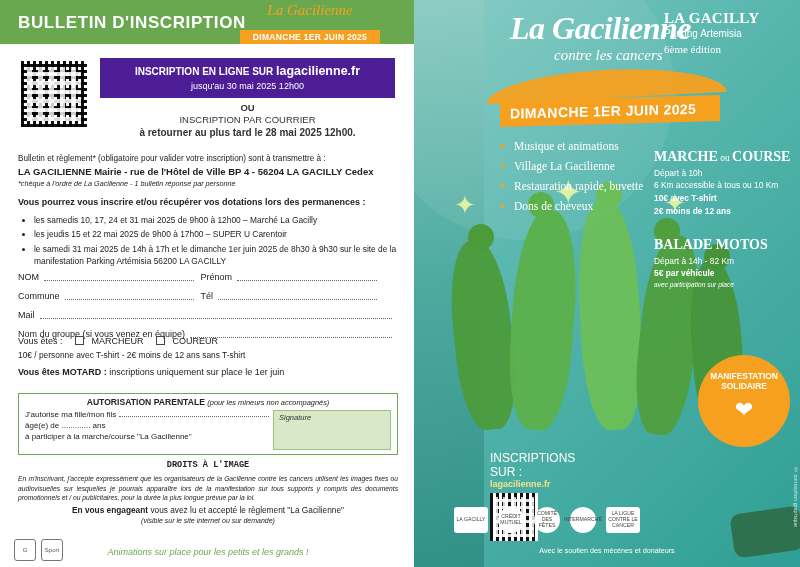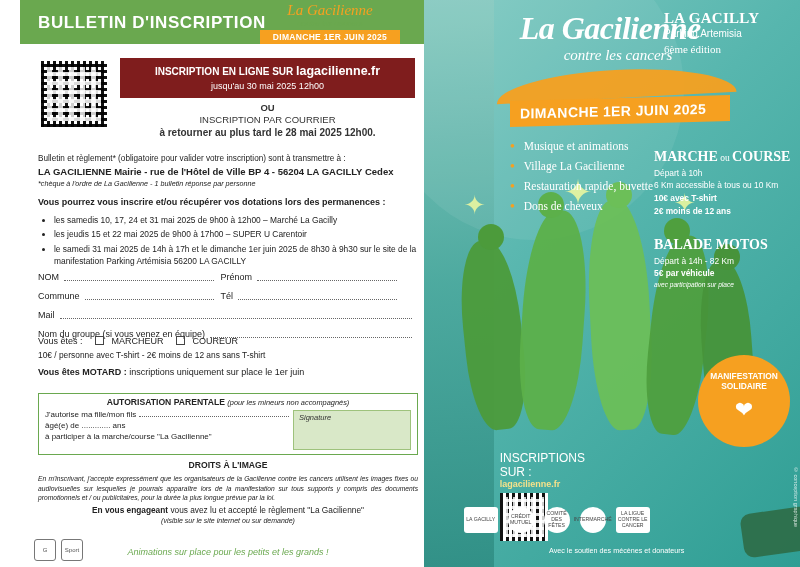--- a/index.html
+++ b/index.html
@@ -4,21 +4,21 @@
 <style>
   * { box-sizing: border-box; }
   html, body { margin:0; padding:0; }
   body {
     width: 800px; height: 567px;
     font-family: "Liberation Sans", sans-serif;
     background: #ffffff;
     overflow: hidden;
     position: relative;
   }
-  .page { position:absolute; inset:0; display:flex;padding-left:20px; }
+  .page { position:absolute; inset:0; display:flex; }
 
   
   .left {
     width: 414px; height: 567px; position: relative;
     background: #ffffff;
     padding: 0;
   }
   .left-inner { position:absolute; inset:0; }
 
   .header-band {
@@ -51,21 +51,21 @@
   }
   .qr-left::after{
     content:""; position:absolute; inset:6px;
     background:
       repeating-linear-gradient(0deg, rgba(255,255,255,.85) 0 4px, rgba(0,0,0,0) 4px 9px),
       repeating-linear-gradient(90deg, rgba(255,255,255,.8) 0 5px, rgba(0,0,0,0) 5px 11px);
   }
 
   .orange-box {
     position:absolute; left:100px; top:58px; width:295px; height:40px;
-    background:#7f1d1d; color:#ffffff; text-align:center;
+    background:#4c1d95; color:#ffffff; text-align:center;
     padding-top:6px;
   }
   .orange-box .ln1 { font-size:10px; font-weight:bold; }
   .orange-box .ln1 .url { font-size:12.5px; }
   .orange-box .ln2 { font-size:9px; margin-top:3px; }
 
   .ou { position:absolute; left:100px; top:102px; width:295px; text-align:center; font-size:9.5px; font-weight:bold; color:#333; }
   .courrier { position:absolute; left:100px; top:114px; width:295px; text-align:center; font-size:9.5px; color:#333; }
   .courrier .b { display:block; font-weight:bold; font-size:10px; margin-top:2px; }
 
@@ -98,21 +98,21 @@
   .auth .hd i { font-weight:normal; font-style:italic; font-size:7.4px; }
   .auth .ln { font-size:8px; color:#222; padding:2px 6px 0 6px; }
   .auth .dots { display:inline-block; border-bottom:1px dotted #666; width:150px; height:8px; }
   .sig-box {
     position:absolute; right:6px; top:16px; width:118px; height:40px;
     background:#d9e8c8; border:1px solid #9ec27c;
   }
   .sig-box span { font-size:7.5px; color:#333; padding:2px 0 0 5px; display:block; font-style:italic; }
 
   .droits { position:absolute; left:18px; top:460px; width:380px; }
-  .droits .hd { text-align:center; font-size:8.6px; font-weight:bold; color:#222; }
+  .droits .hd { text-align:center; font-size:8.6px; font-weight:bold; color:#222;font-family:Liberation Mono, monospace; }
   .droits p { font-size:6.7px; font-style:italic; color:#222; line-height:1.45; margin:4px 0 0 0; text-align:justify; }
 
   .engage { position:absolute; left:18px; top:505px; width:380px; text-align:center; }
   .engage .l1 { font-size:8.3px; color:#222; }
   .engage .l1 b { font-weight:bold; }
   .engage .l2 { font-size:7px; font-style:italic; color:#222; margin-top:2px; }
 
   .anim { position:absolute; left:18px; top:547px; width:380px; text-align:center; color:#6aa84f; font-size:9px; font-style:italic; }
 
   .small-logos { position:absolute; left:14px; bottom:6px; display:flex; gap:5px; }

